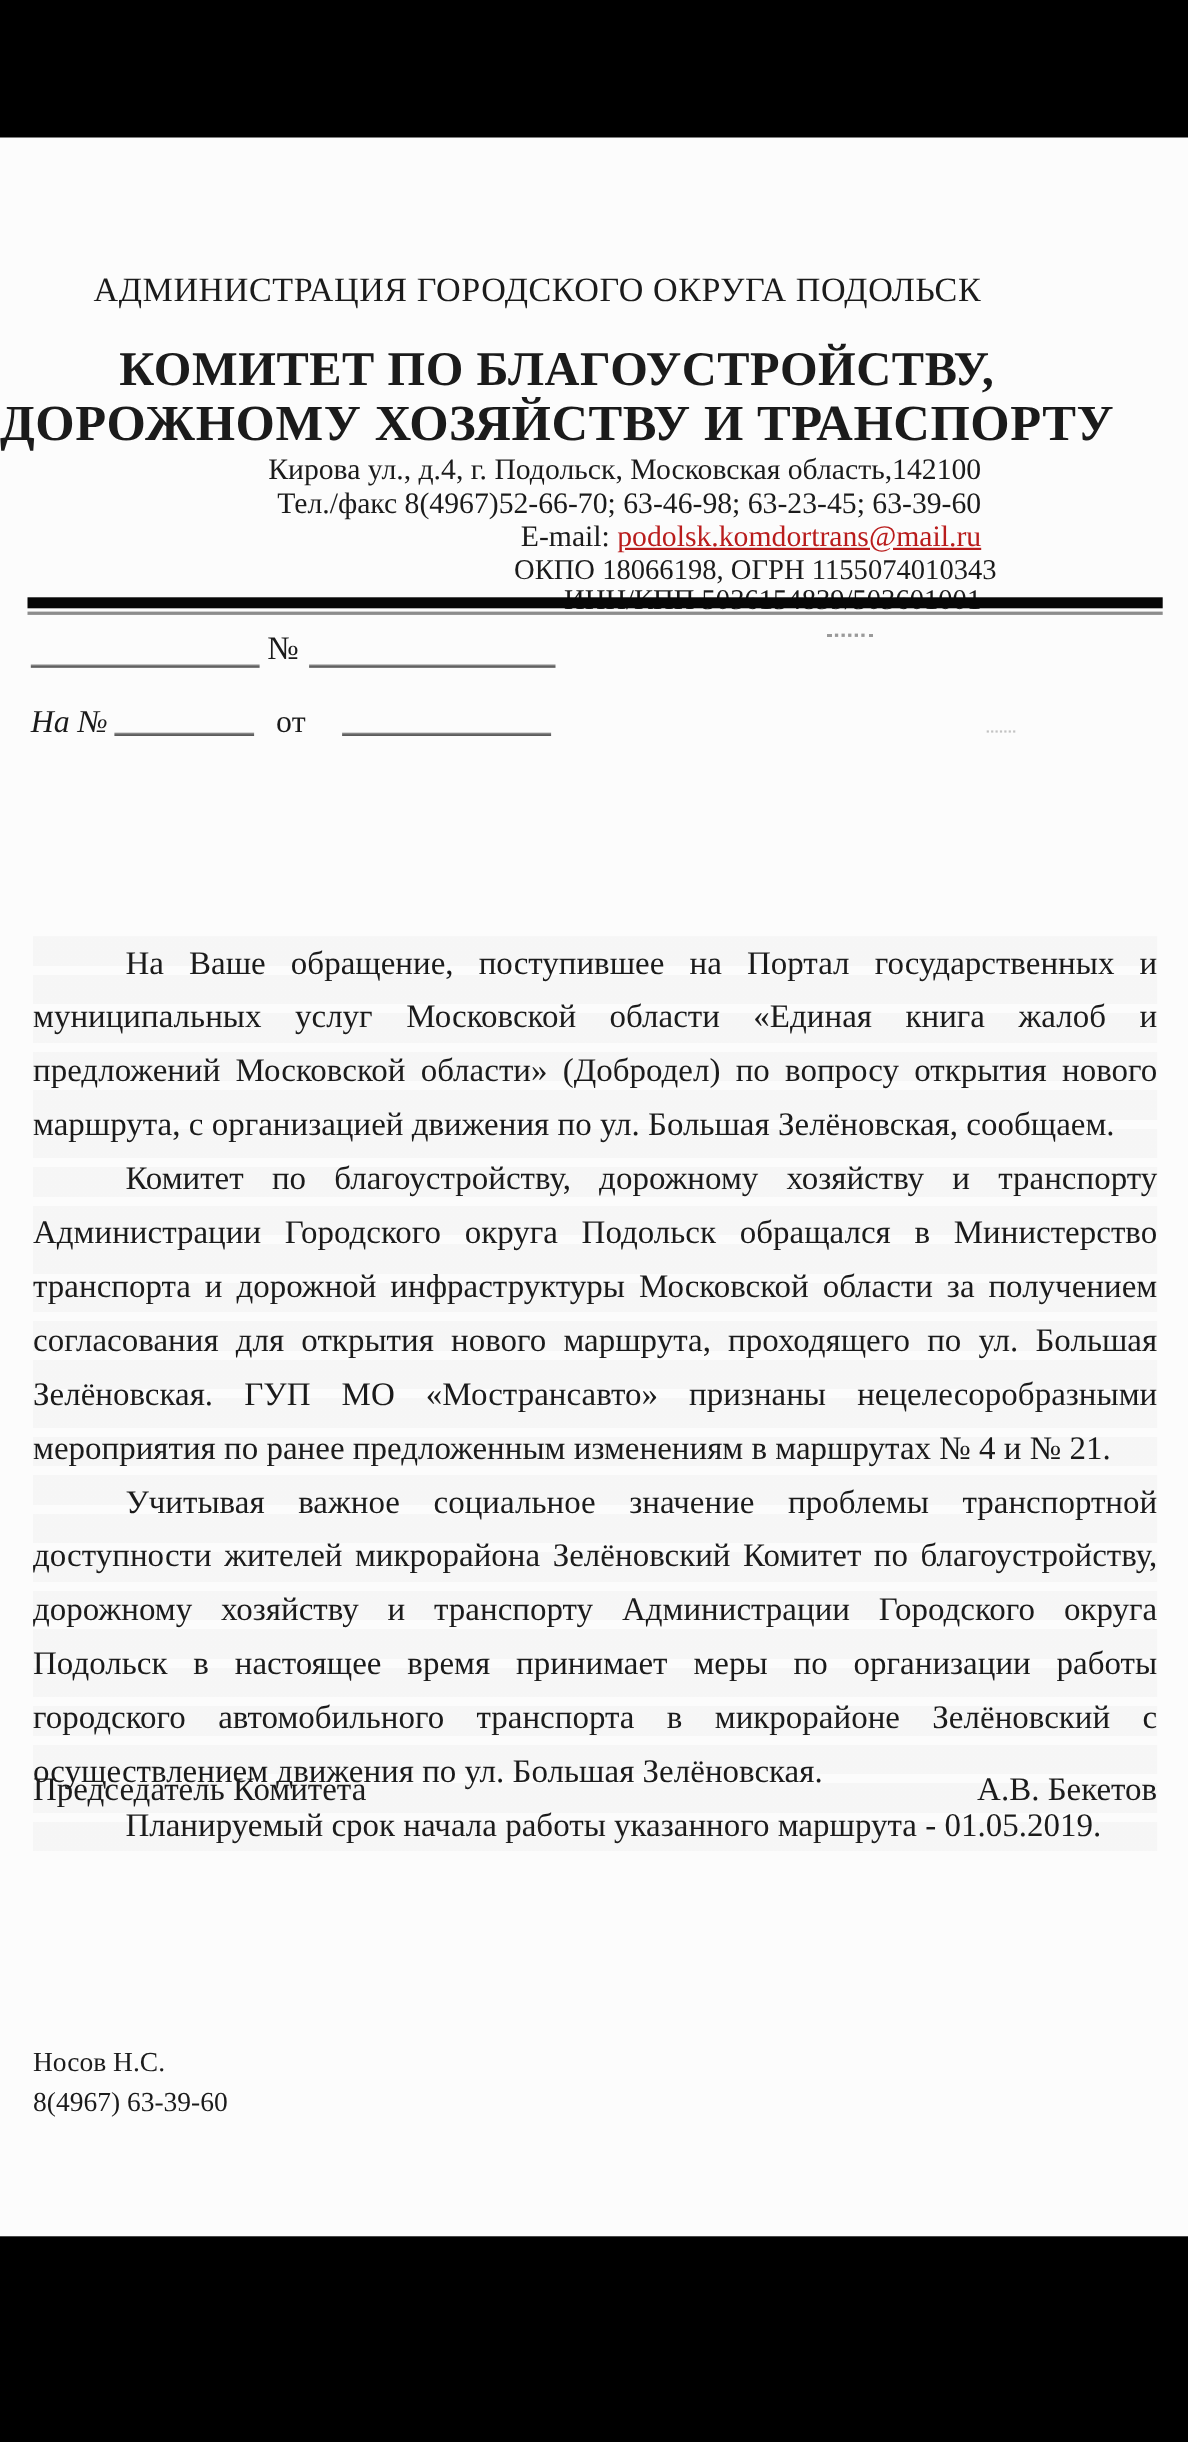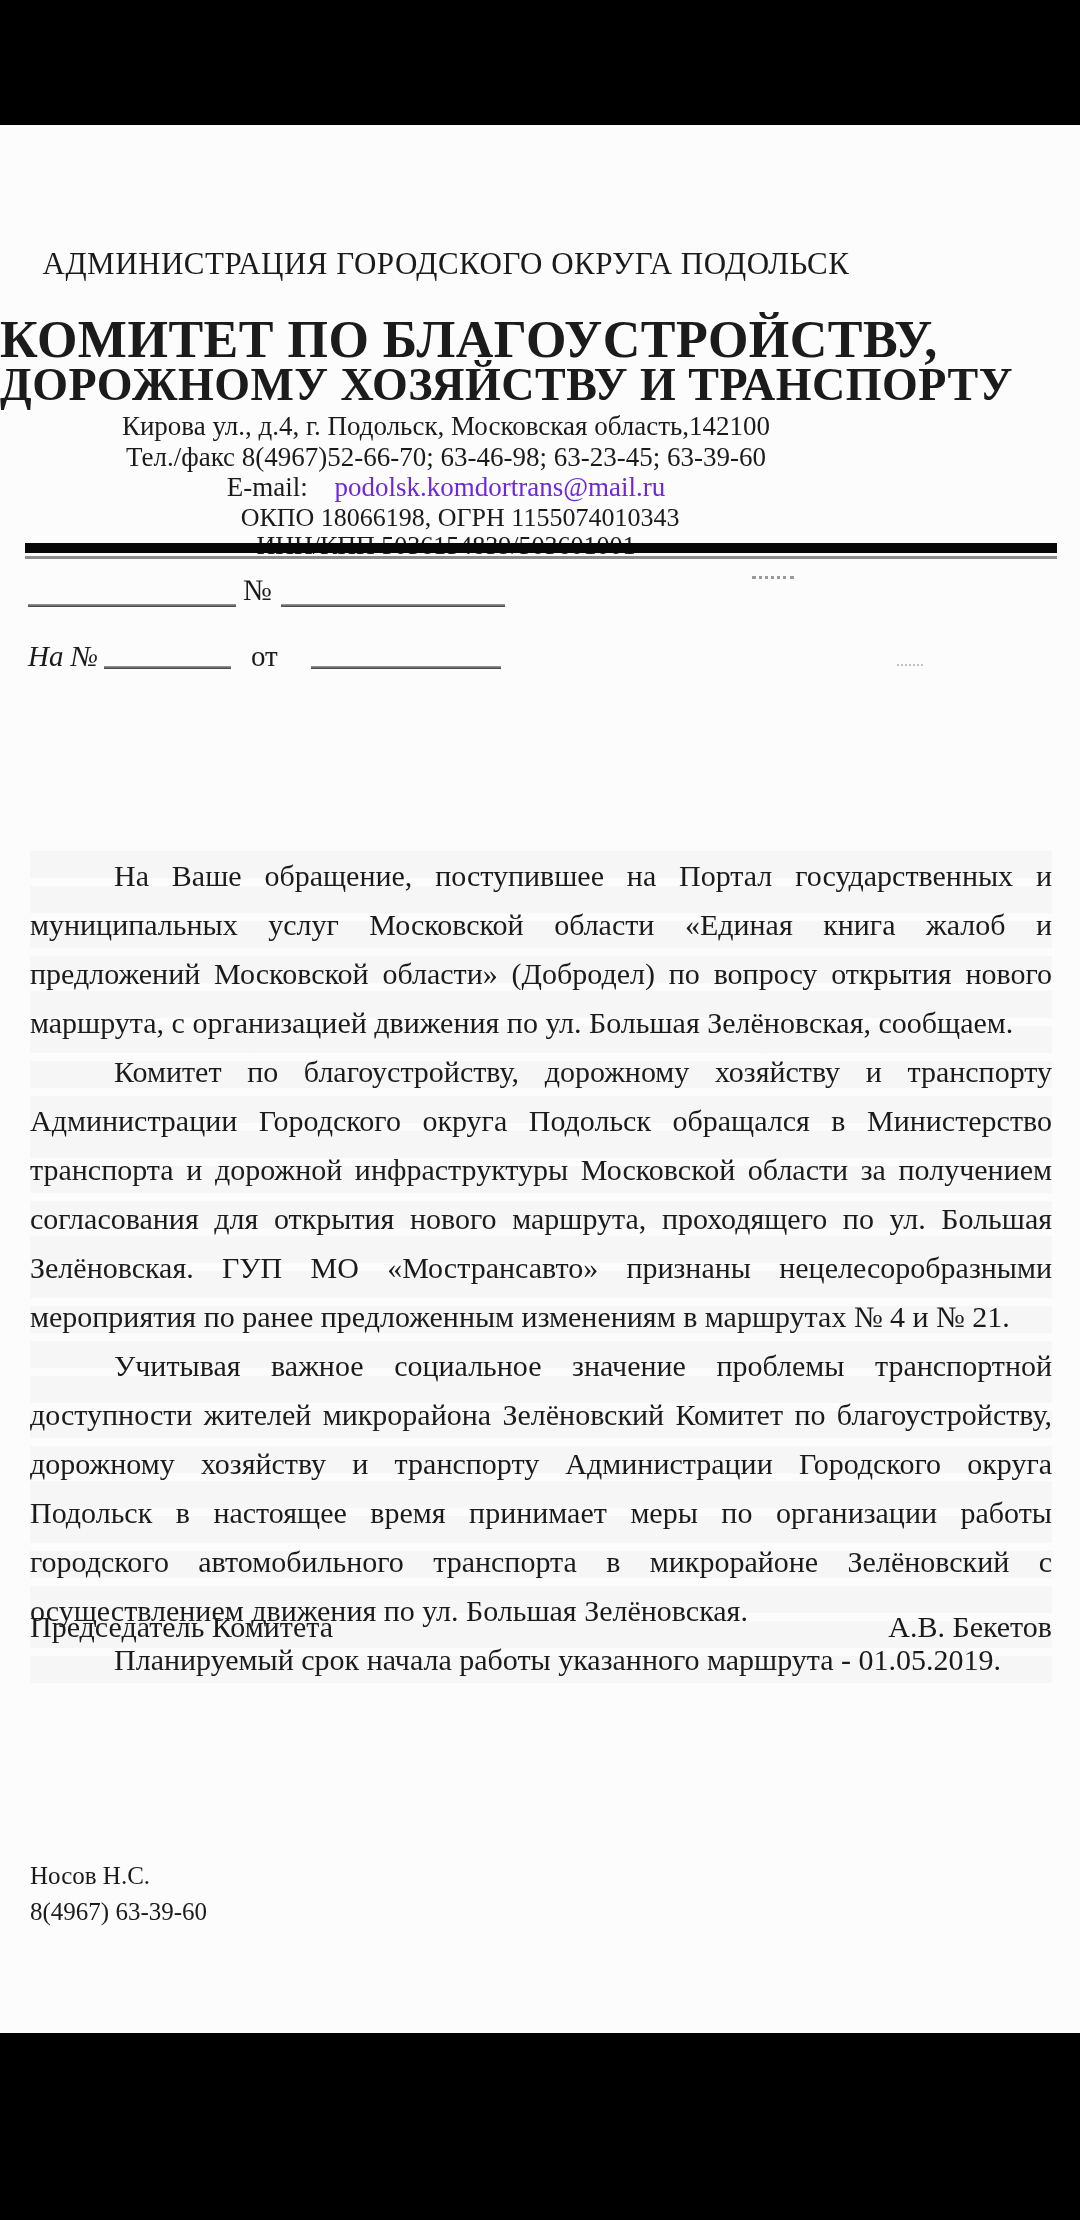--- a/index.html
+++ b/index.html
@@ -10,32 +10,32 @@
     margin: 0 auto;
     background: #fcfcfc;
     overflow: hidden;
     font-family: "Liberation Serif", "DejaVu Serif", serif;
     color: #1b1b1b;
   }
   .viewer-bar { position: absolute; left: 0; width: 1080px; background: #000; }
   .viewer-bar.top { top: 0; height: 125px; }
   .viewer-bar.bottom { top: 2033px; height: 187px; }
 
-  .center-line { position: absolute; left: 0; width: 892px; text-align: center; white-space: nowrap; }
+  .center-line { position: absolute; left: 0; width: 892px; text-align: right; white-space: nowrap; }
 
   .adm-title   { top: 246px; font-size: 31px; letter-spacing: 0.5px; }
-  .com-line1   { top: 310px; font-size: 52px; font-weight: bold; letter-spacing: 0.5px; }
+  .com-line1   { top: 310px; font-size: 44px; font-weight: bold; letter-spacing: 0.5px; padding-left: 12px; }
   .com-line2   { top: 358px; font-size: 46px; font-weight: bold; letter-spacing: 0.5px; }
   .addr-line   { top: 411px; font-size: 27px; }
   .tel-line    { top: 442px; font-size: 27px; }
   .email-line  { top: 472px; font-size: 27px; }
   .okpo-line   { top: 503px; font-size: 26px; padding-left: 14px; }
   .inn-line    { top: 531px; font-size: 26px; }
 
-  .email-link { color: #6d28d9; cursor: pointer; margin-left: 20px; }
+  .email-link { color: #b91c1c; text-decoration: underline; cursor: pointer; }
 
   .rule-thick { position: absolute; left: 25px; top: 543px; width: 1032px; height: 10px; background: #070707; }
   .rule-thin  { position: absolute; left: 25px; top: 556px; width: 1032px; height: 3px;  background: #8d8d8d; }
 
   .uline { position: absolute; height: 3px; background: linear-gradient(#a0a0a0, #3d3d3d); }
   .u1a { left: 28px;  top: 604px; width: 208px; }
   .u1b { left: 281px; top: 604px; width: 224px; }
   .u2a { left: 104px; top: 666px; width: 127px; }
   .u2b { left: 311px; top: 666px; width: 190px; }
 

